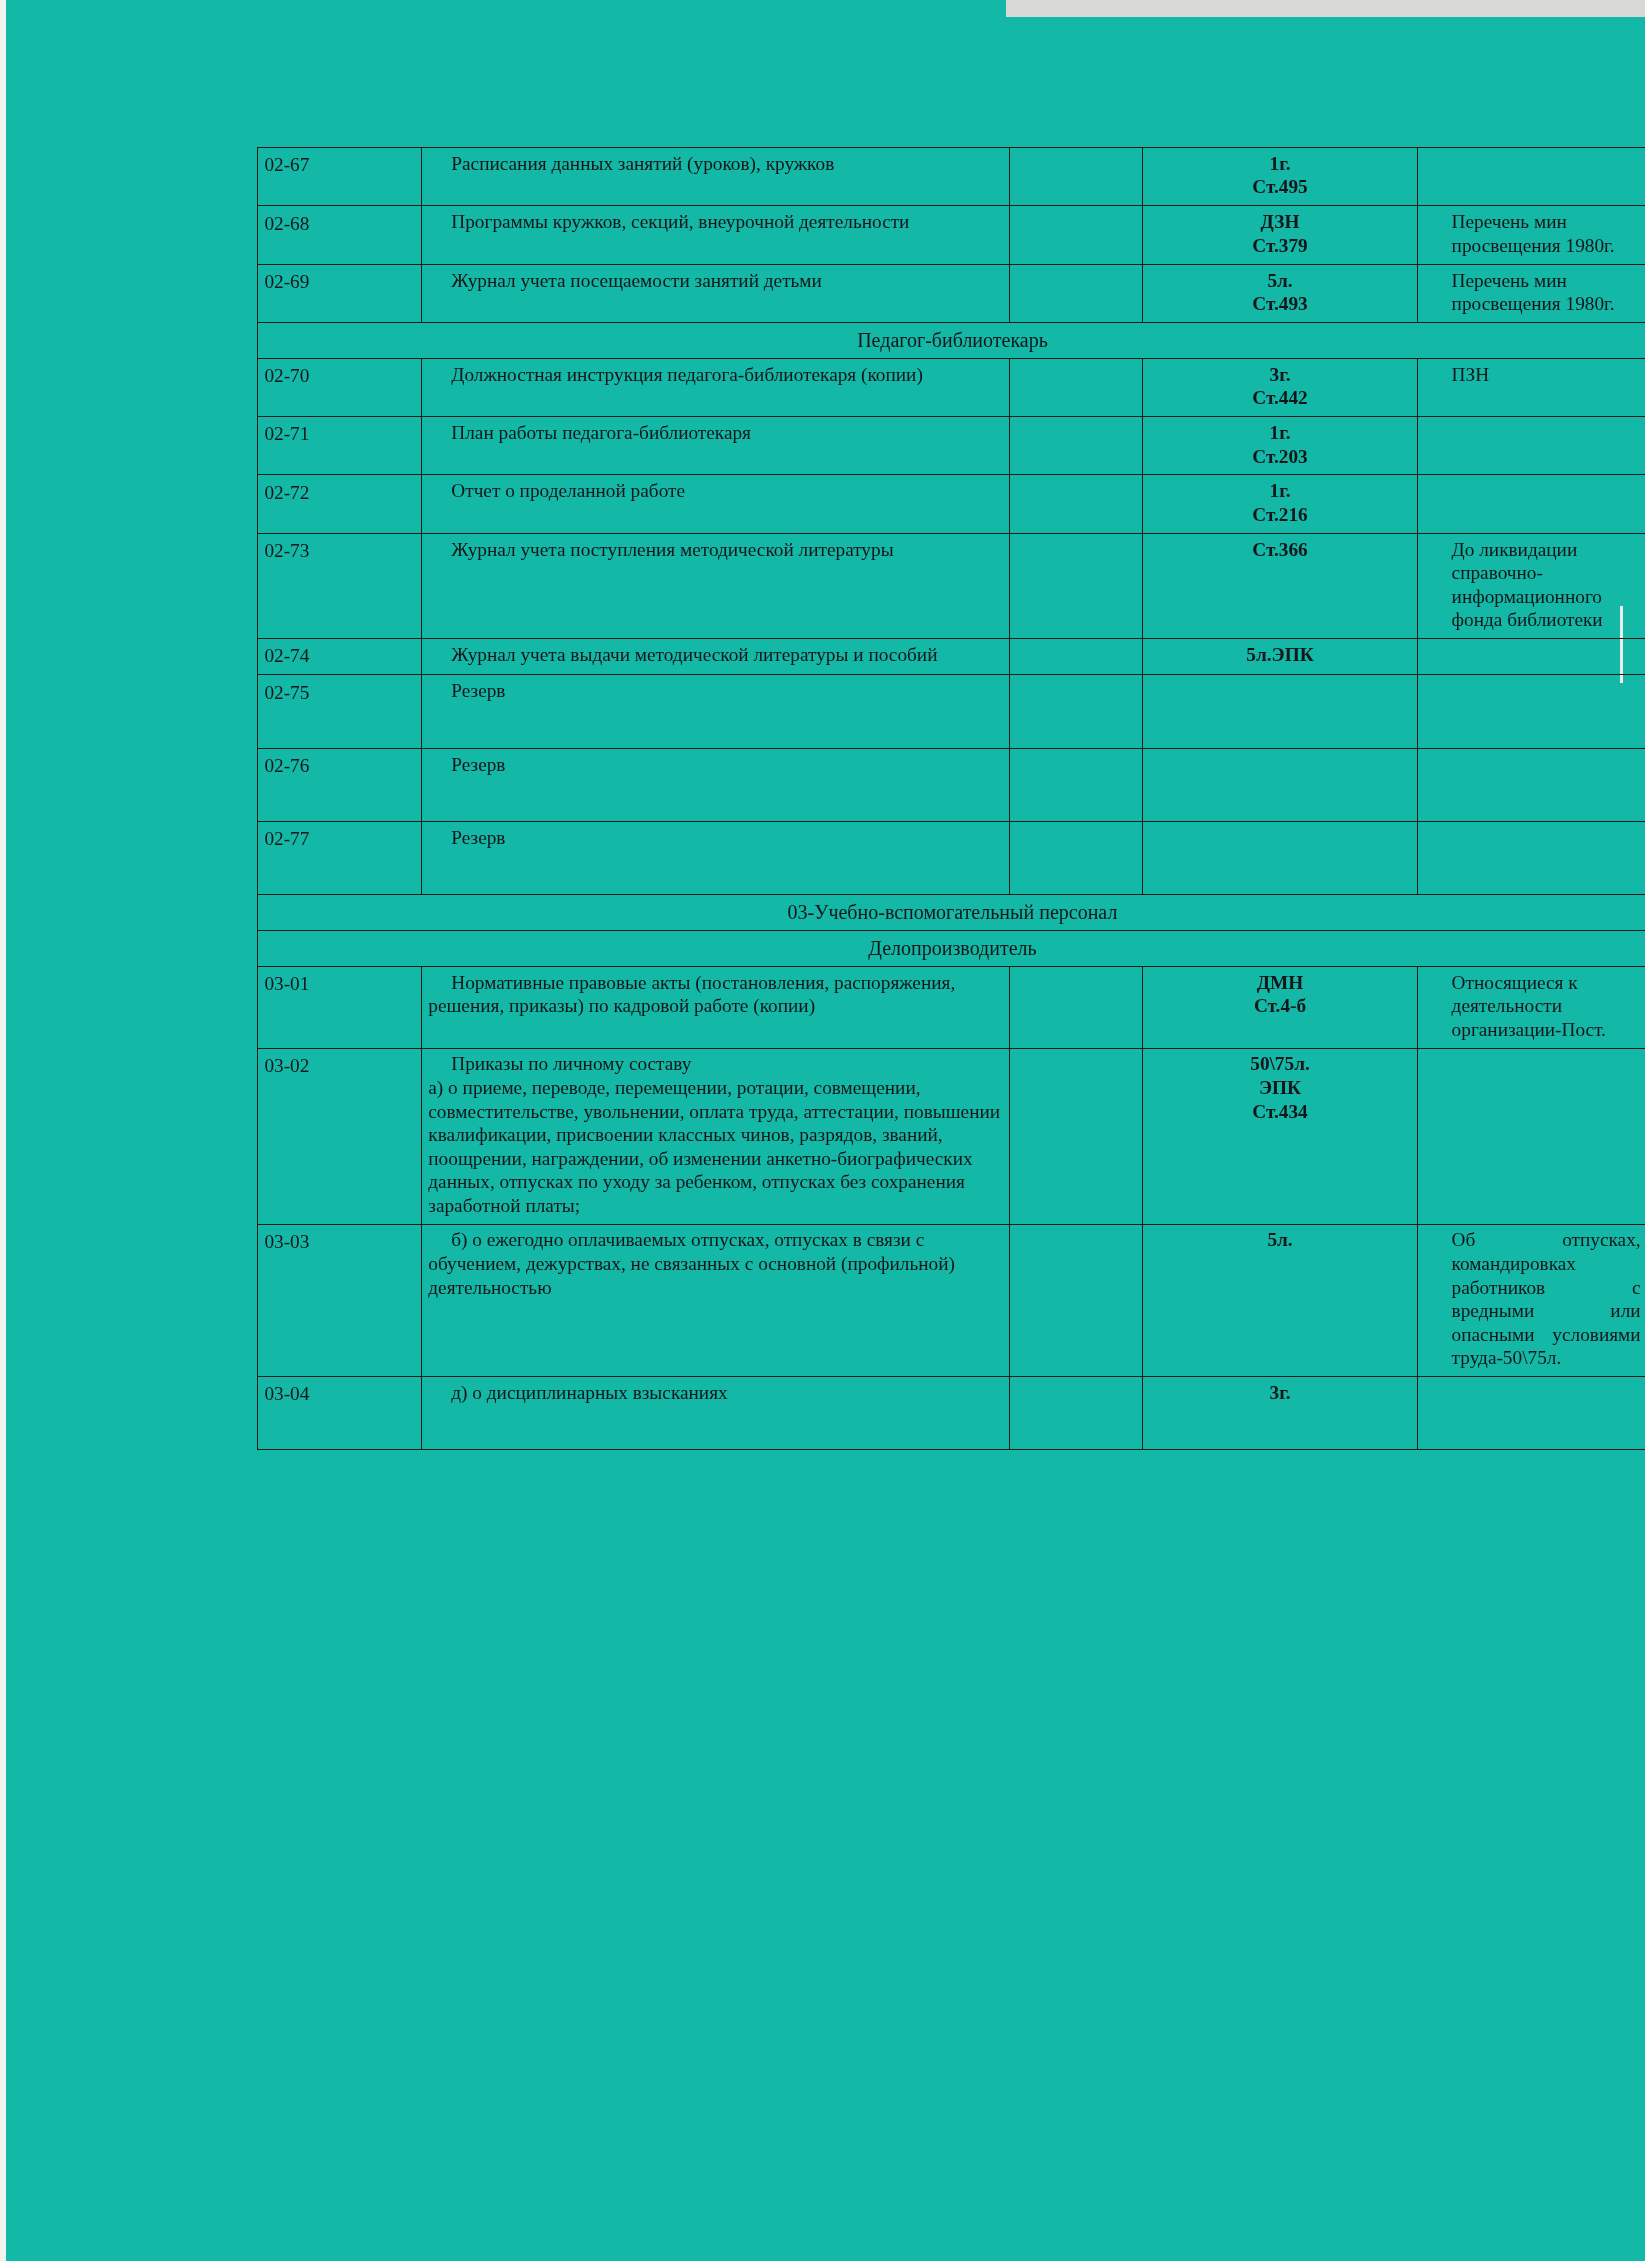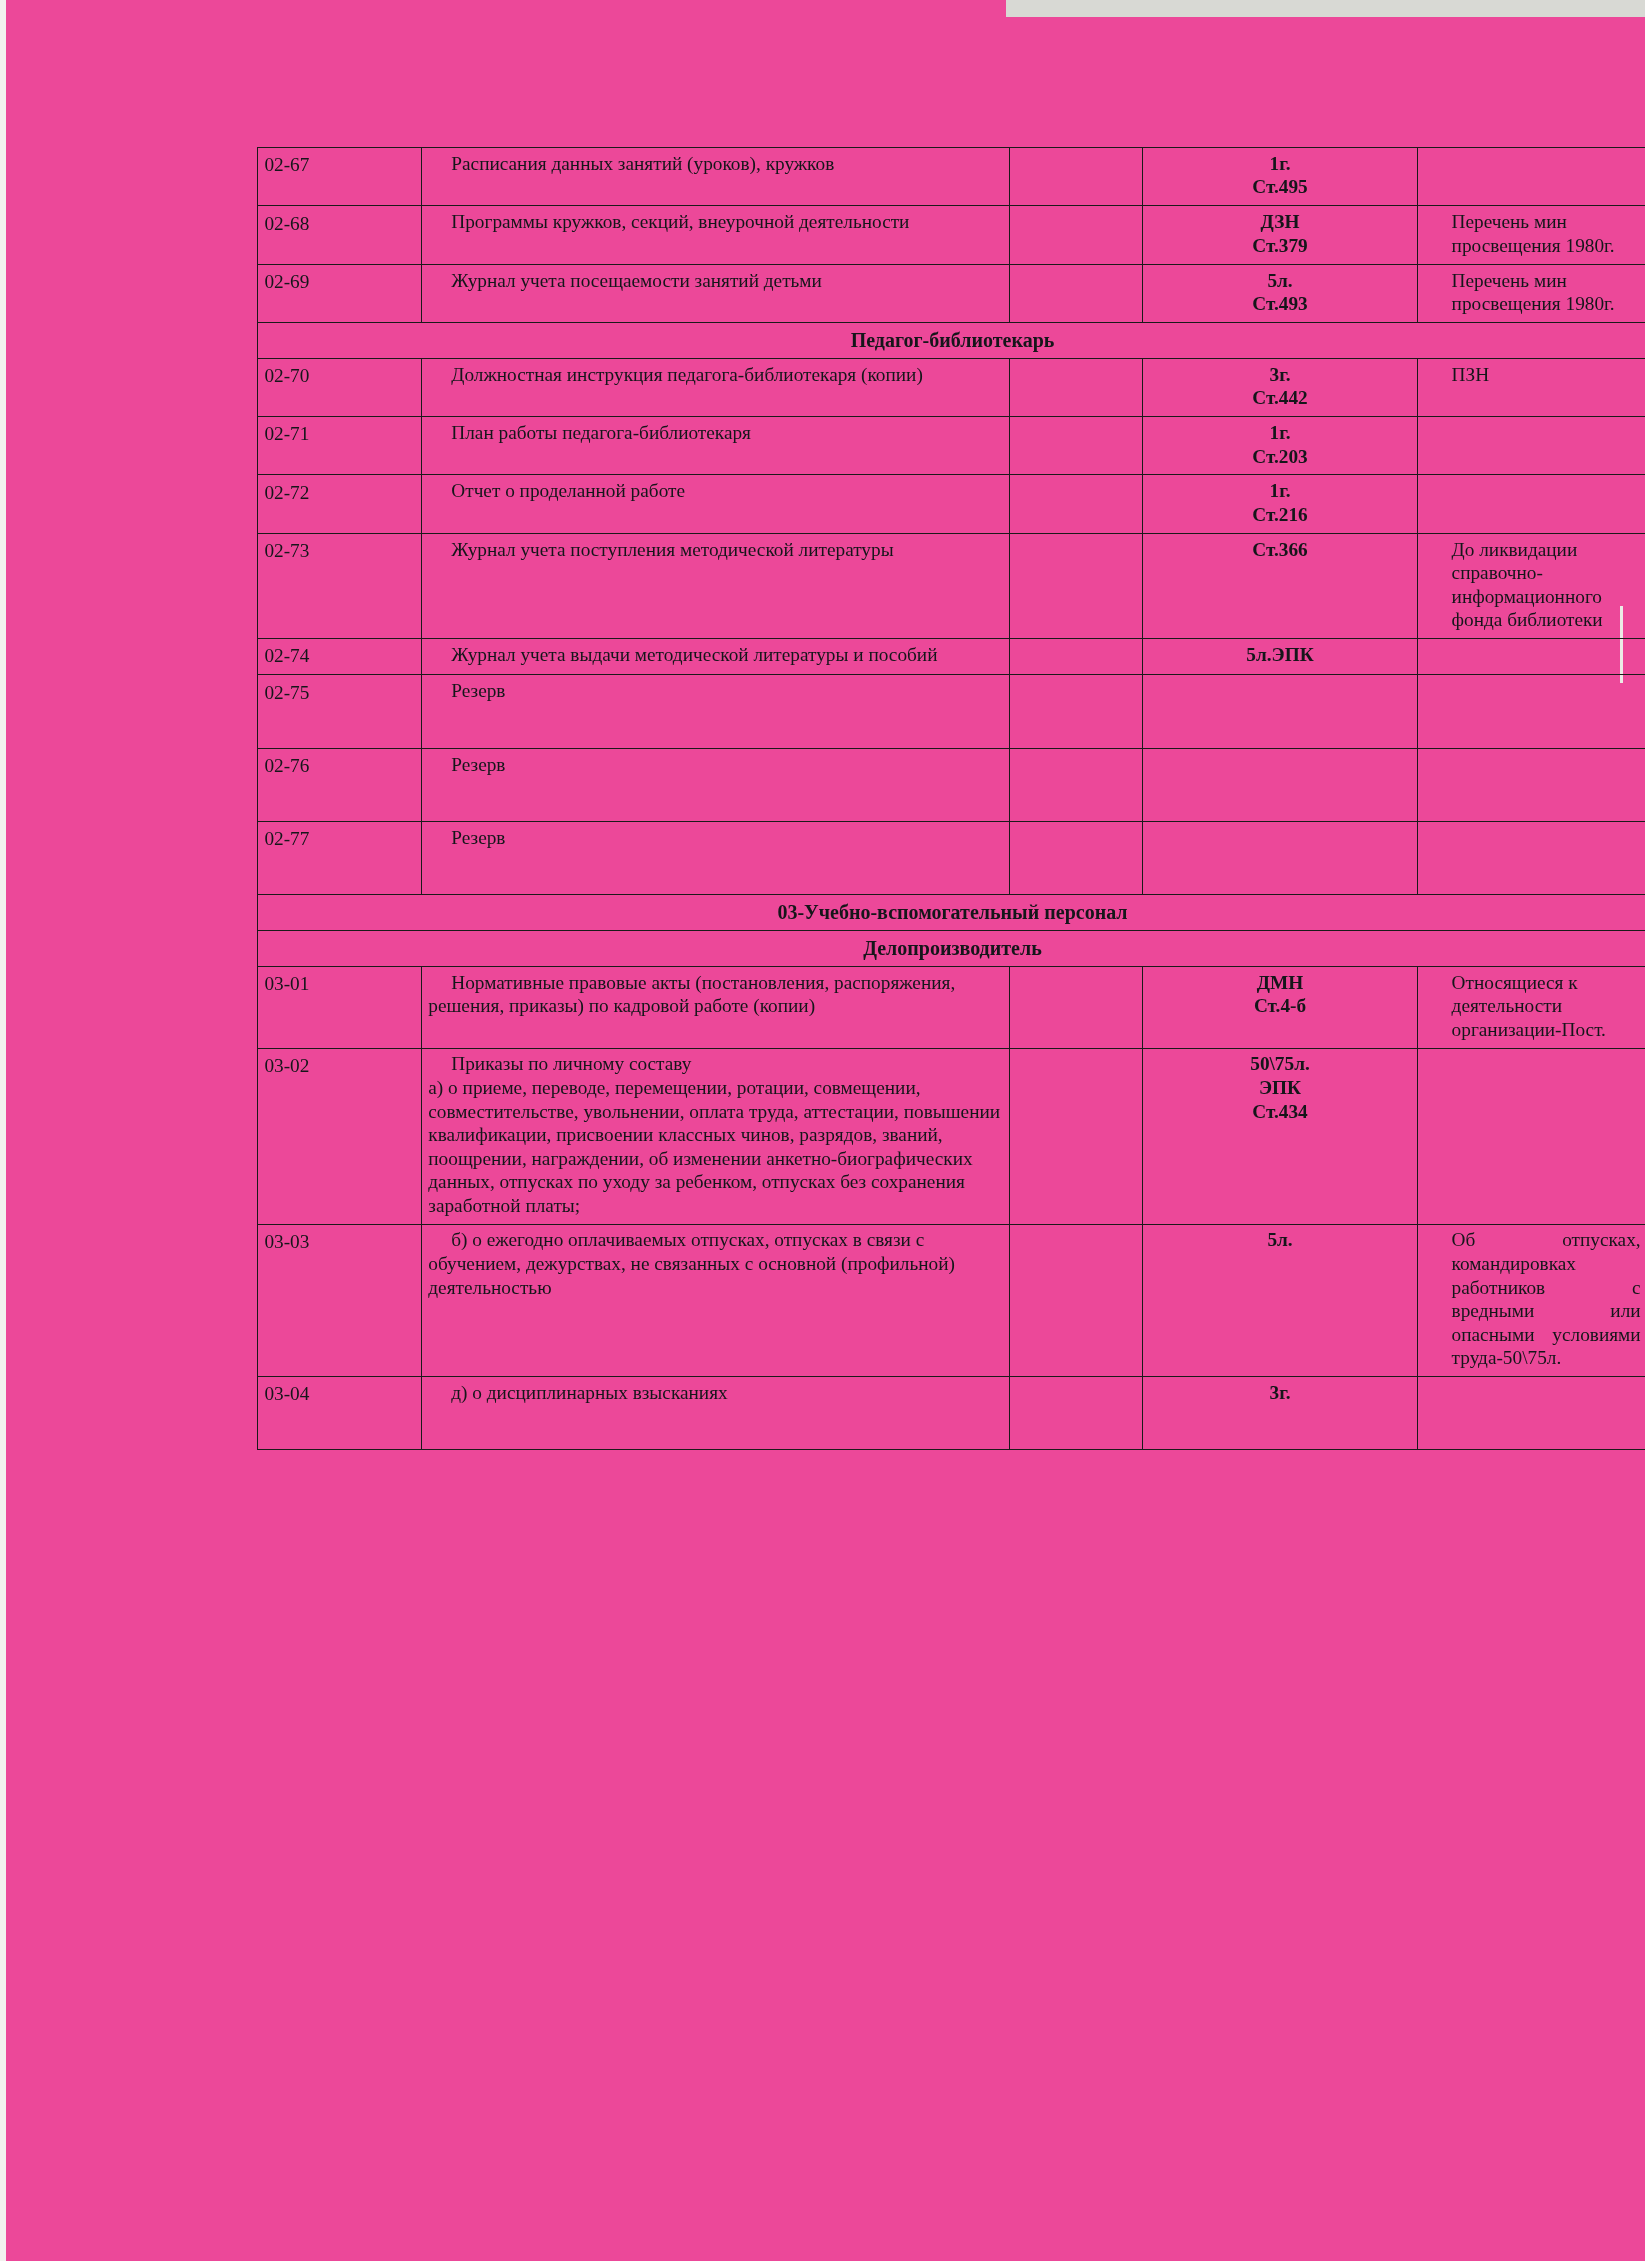--- a/index.html
+++ b/index.html
@@ -13,21 +13,21 @@
     position: relative;
     font-family: "Liberation Serif", serif;
     color: #15161a;
     overflow: hidden;
   }
   .page {
     position: absolute;
     left: 0; top: 0;
     width: 1645px;
     height: 2261px;
-    background: #ec4899;
+    background: #14b8a6;
   }
   
   .scan-edge-top {
     position: absolute;
     left: 1006px; top: 0px;
     width: 639px; height: 17px;
     background: #d8d9d4;
   }
   .scan-edge-left {
     position: absolute;
@@ -63,21 +63,21 @@
 
   .section-row td {
     text-align: center;
     font-weight: bold;
     font-size: 20px;
     padding: 5.2px 6.4px;
   }
   .section-title {
     display: block;
     text-align: center;
-    font-weight: bold;
+    font-weight: normal;
   }
   td.tall-1 { height: 62px; }
   .term-shift-down { padding-top: 23px; }
   .term-shift-down2 { padding-top: 19.3px; }
   .justify { text-align: justify; text-align-last: justify; }
   .nowrapish { white-space: pre-wrap; }
   .pagemark {
     position: absolute;
     right: 22px;
     top: 606px;

